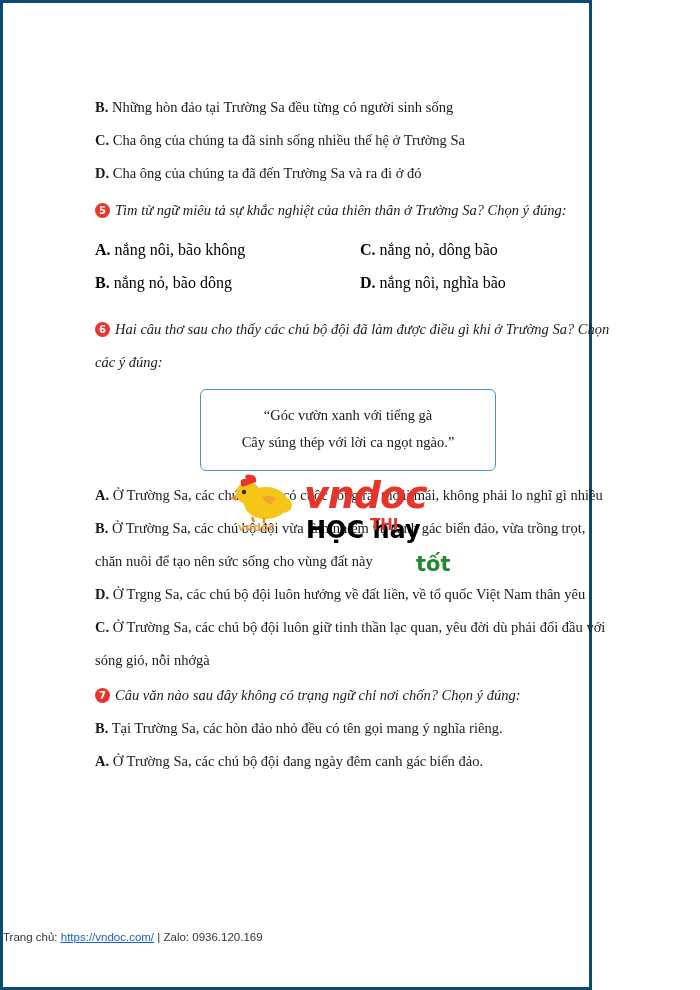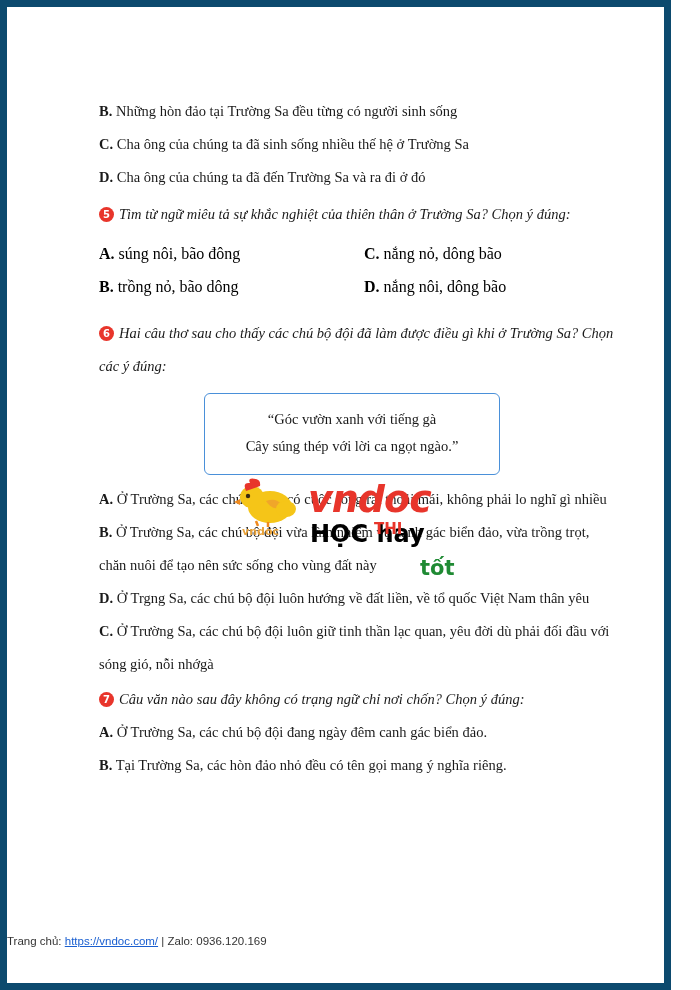--- a/index.html
+++ b/index.html
@@ -11,25 +11,25 @@
     height: 990px;
     background: #ffffff;
     font-family: "Liberation Serif", serif;
     color: #000000;
     position: relative;
     overflow: hidden;
   }
   .page {
     position: absolute;
     left: 0; top: 0;
-    width: 671px;
+    width: 592px;
     height: 990px;
     background: #ffffff;
     box-sizing: border-box;
-    border: 7px solid #0c4a6e;
+    border: 3px solid #0c4a6e;
   }
   .content {
     position: absolute;
     left: 92px;
     top: 88px;
     width: 520px;
   }
   p.line {
     margin: 0 0 0 0;
     font-size: 14.5px;
@@ -189,36 +189,36 @@
       <span>Cha ông của chúng ta đã đến Trường Sa và ra đi ở đó</span>
     </p>
 
     <p class="line" style="margin-top:4px;">
       <span class="q-num">5</span><span class="q-text">Tìm từ ngữ miêu tả sự khắc nghiệt của thiên thân ở Trường Sa? Chọn ý đúng:</span>
     </p>
 
     <div class="two-col" style="margin-top:14px;">
       <span class="col-a">
         <span class="opt-letter">A.</span>
-        <span>súng nôi, bão đông</span>
+        <span>nắng nôi, bão không</span>
       </span>
       <span class="col-b">
         <span class="opt-letter">C.</span>
         <span>nắng nỏ, dông bão</span>
       </span>
     </div>
 
     <div class="two-col">
       <span class="col-a">
         <span class="opt-letter">B.</span>
-        <span>trồng nỏ, bão dông</span>
+        <span>nắng nỏ, bão dông</span>
       </span>
       <span class="col-b">
         <span class="opt-letter">D.</span>
-        <span>nắng nôi, dông bão</span>
+        <span>nắng nôi, nghĩa bão</span>
       </span>
     </div>
 
     <p class="line" style="margin-top:6px;">
       <span class="q-num">6</span><span class="q-text">Hai câu thơ sau cho thấy các chú bộ đội đã làm được điều gì khi ở Trường Sa? Chọn các ý đúng:</span>
     </p>
 
     <div class="poem-box">
       <div>“Góc vườn xanh với tiếng gà</div>
       <div>Cây súng thép với lời ca ngọt ngào.”</div>
@@ -239,26 +239,26 @@
     <p class="para">
       <span class="opt-letter">C.</span>
       <span>Ở Trường Sa, các chú bộ đội luôn giữ tinh thần lạc quan, yêu đời dù phải đối đầu với sóng gió, nỗi nhớgà</span>
     </p>
 
     <p class="line" style="margin-top:2px;">
       <span class="q-num">7</span><span class="q-text">Câu văn nào sau đây không có trạng ngữ chỉ nơi chốn? Chọn ý đúng:</span>
     </p>
 
     <p class="para">
+      <span class="opt-letter">B.</span>
+      <span>Tại Trường Sa, các hòn đảo nhỏ đều có tên gọi mang ý nghĩa riêng.</span>
+    </p>
+    <p class="para">
       <span class="opt-letter">A.</span>
       <span>Ở Trường Sa, các chú bộ đội đang ngày đêm canh gác biển đảo.</span>
-    </p>
-    <p class="para">
-      <span class="opt-letter">B.</span>
-      <span>Tại Trường Sa, các hòn đảo nhỏ đều có tên gọi mang ý nghĩa riêng.</span>
     </p>
 
   </div>
 
   <div class="watermark">
     <span class="wm-chick">
       <svg width="70" height="50" viewBox="0 0 70 50">
         <ellipse cx="36" cy="30" rx="22" ry="16" fill="#f5c518"></ellipse>
         <ellipse cx="18" cy="20" rx="12" ry="11" fill="#f5c518"></ellipse>
         <path d="M12 14 q-4 -9 4 -8 q-3 -6 6 -4 q5 1 4 7 z" fill="#e8352b"></path>

